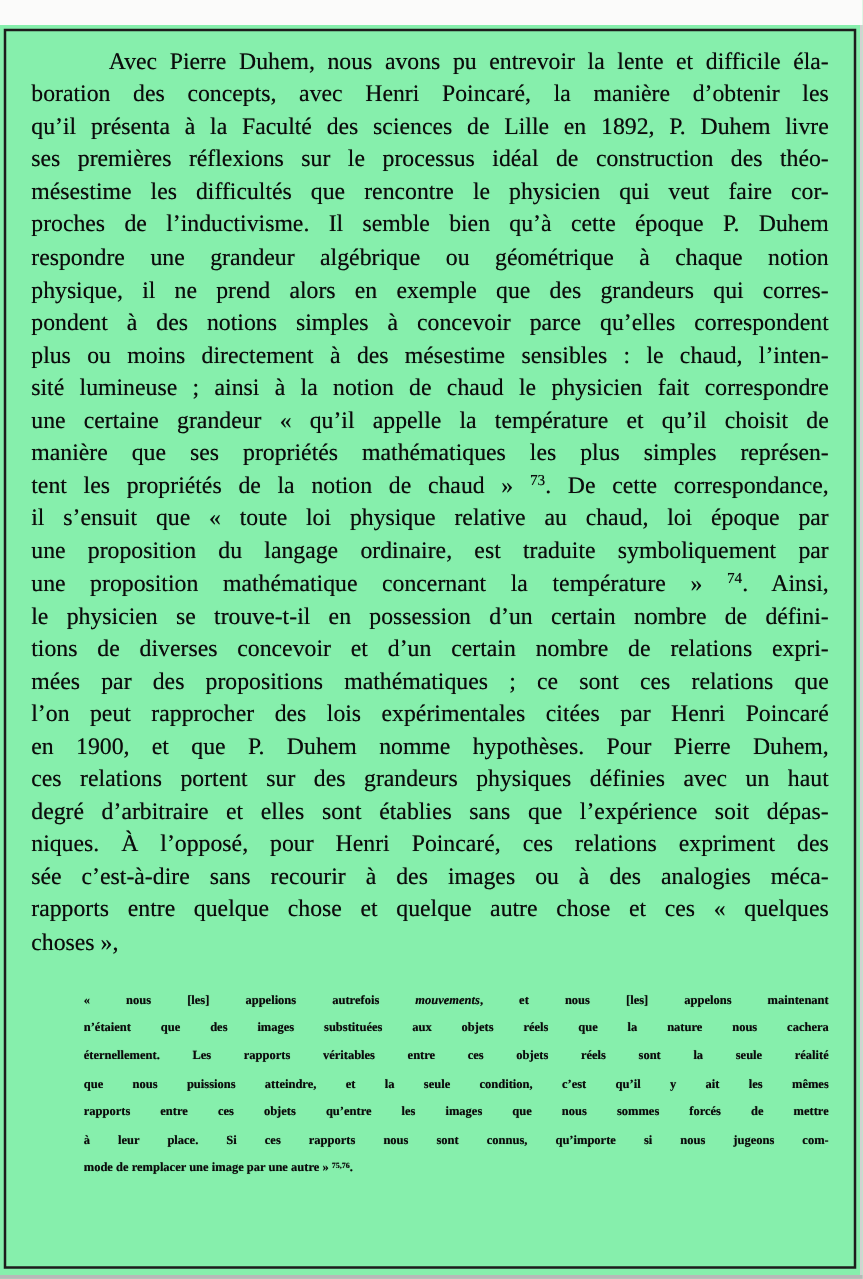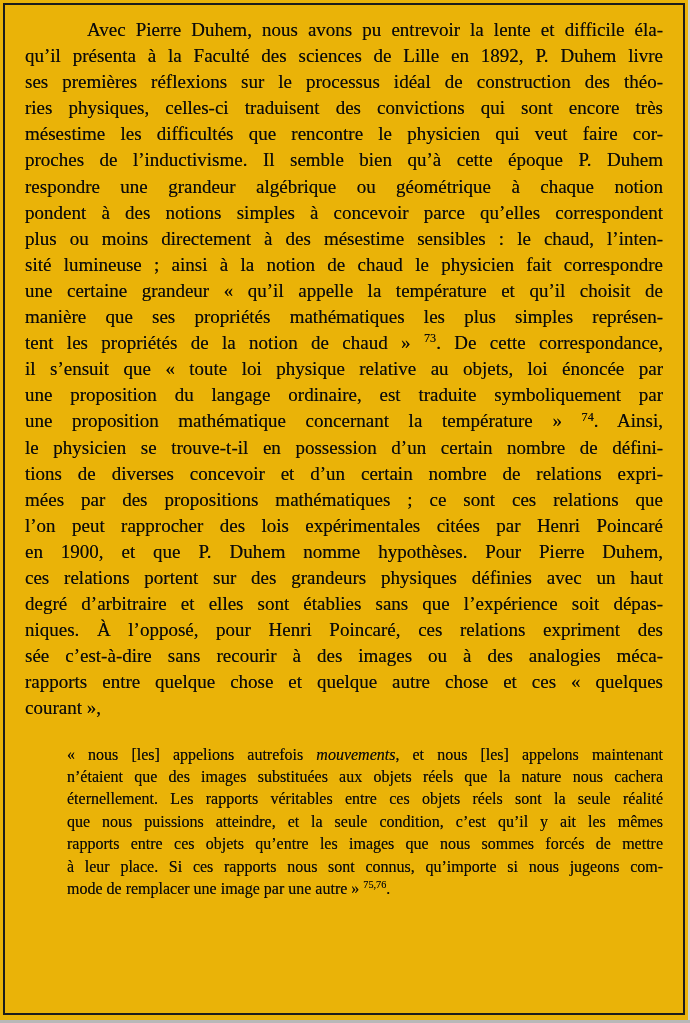--- a/index.html
+++ b/index.html
@@ -58,69 +58,71 @@
   }
   .tline.last {
     text-align-last: left;
   }
   .main .tline.first {
     text-indent: 62px;
   }
   .quote {
     margin-top: 22px;
     margin-left: 42px;
-    font-size: 16px;
+    font-size: 10px;
     line-height: 22.4px;
+    font-weight: bold;
   }
   sup {
     font-size: 64%;
     line-height: 0;
     vertical-align: baseline;
     position: relative;
     top: -0.55em;
     letter-spacing: 0;
   }
   i { font-style: italic; }
 </style>
 </head>
 <body>
 
-<div class="sheet" style="background: #eab308;">
+<div class="sheet" style="background: #86efac; margin-top: 20px;">
   <div class="scan-edge-right"></div>
   <div class="scan-edge-bottom"></div>
   <div class="frame" style="border-color: rgb(28, 28, 28);"></div>
   <div class="content" style="color: rgb(11, 11, 11);">
     <div class="para main">
         <div class="tline first"><span>Avec Pierre Duhem, nous avons pu entrevoir la lente et difficile éla-</span></div>
+        <div class="tline"><span>boration des concepts, avec Henri Poincaré, la manière d’obtenir les</span></div>
         <div class="tline"><span>qu’il présenta à la Faculté des sciences de Lille en 1892, P. Duhem livre</span></div>
         <div class="tline"><span>ses premières réflexions sur le processus idéal de construction des théo-</span></div>
-        <div class="tline"><span>ries physiques, celles-ci traduisent des convictions qui sont encore très</span></div>
         <div class="tline"><span>mésestime les difficultés que rencontre le physicien qui veut faire cor-</span></div>
         <div class="tline"><span>proches de l’inductivisme. Il semble bien qu’à cette époque P. Duhem</span></div>
         <div class="tline"><span>respondre une grandeur algébrique ou géométrique à chaque notion</span></div>
+        <div class="tline"><span>physique, il ne prend alors en exemple que des grandeurs qui corres-</span></div>
         <div class="tline"><span>pondent à des notions simples à concevoir parce qu’elles correspondent</span></div>
         <div class="tline"><span>plus ou moins directement à des mésestime sensibles : le chaud, l’inten-</span></div>
         <div class="tline"><span>sité lumineuse ; ainsi à la notion de chaud le physicien fait correspondre</span></div>
         <div class="tline"><span>une certaine grandeur « qu’il appelle la température et qu’il choisit de</span></div>
         <div class="tline"><span>manière que ses propriétés mathématiques les plus simples représen-</span></div>
         <div class="tline"><span>tent les propriétés de la notion de chaud » </span><sup>73</sup><span>. De cette correspondance,</span></div>
-        <div class="tline"><span>il s’ensuit que « toute loi physique relative au objets, loi énoncée par</span></div>
+        <div class="tline"><span>il s’ensuit que « toute loi physique relative au chaud, loi époque par</span></div>
         <div class="tline"><span>une proposition du langage ordinaire, est traduite symboliquement par</span></div>
         <div class="tline"><span>une proposition mathématique concernant la température » </span><sup>74</sup><span>. Ainsi,</span></div>
         <div class="tline"><span>le physicien se trouve-t-il en possession d’un certain nombre de défini-</span></div>
         <div class="tline"><span>tions de diverses concevoir et d’un certain nombre de relations expri-</span></div>
         <div class="tline"><span>mées par des propositions mathématiques ; ce sont ces relations que</span></div>
         <div class="tline"><span>l’on peut rapprocher des lois expérimentales citées par Henri Poincaré</span></div>
         <div class="tline"><span>en 1900, et que P. Duhem nomme hypothèses. Pour Pierre Duhem,</span></div>
         <div class="tline"><span>ces relations portent sur des grandeurs physiques définies avec un haut</span></div>
         <div class="tline"><span>degré d’arbitraire et elles sont établies sans que l’expérience soit dépas-</span></div>
         <div class="tline"><span>niques. À l’opposé, pour Henri Poincaré, ces relations expriment des</span></div>
         <div class="tline"><span>sée c’est-à-dire sans recourir à des images ou à des analogies méca-</span></div>
         <div class="tline"><span>rapports entre quelque chose et quelque autre chose et ces « quelques</span></div>
-        <div class="tline last"><span>courant »,</span></div>
+        <div class="tline last"><span>choses »,</span></div>
       </div>
     <div class="para quote">
         <div class="tline first"><span>« nous [les] appelions autrefois </span><i>mouvements</i><span>, et nous [les] appelons maintenant</span></div>
         <div class="tline"><span>n’étaient que des images substituées aux objets réels que la nature nous cachera</span></div>
         <div class="tline"><span>éternellement. Les rapports véritables entre ces objets réels sont la seule réalité</span></div>
         <div class="tline"><span>que nous puissions atteindre, et la seule condition, c’est qu’il y ait les mêmes</span></div>
         <div class="tline"><span>rapports entre ces objets qu’entre les images que nous sommes forcés de mettre</span></div>
         <div class="tline"><span>à leur place. Si ces rapports nous sont connus, qu’importe si nous jugeons com-</span></div>
         <div class="tline last"><span>mode de remplacer une image par une autre » </span><sup>75,76</sup><span>.</span></div>
       </div>

